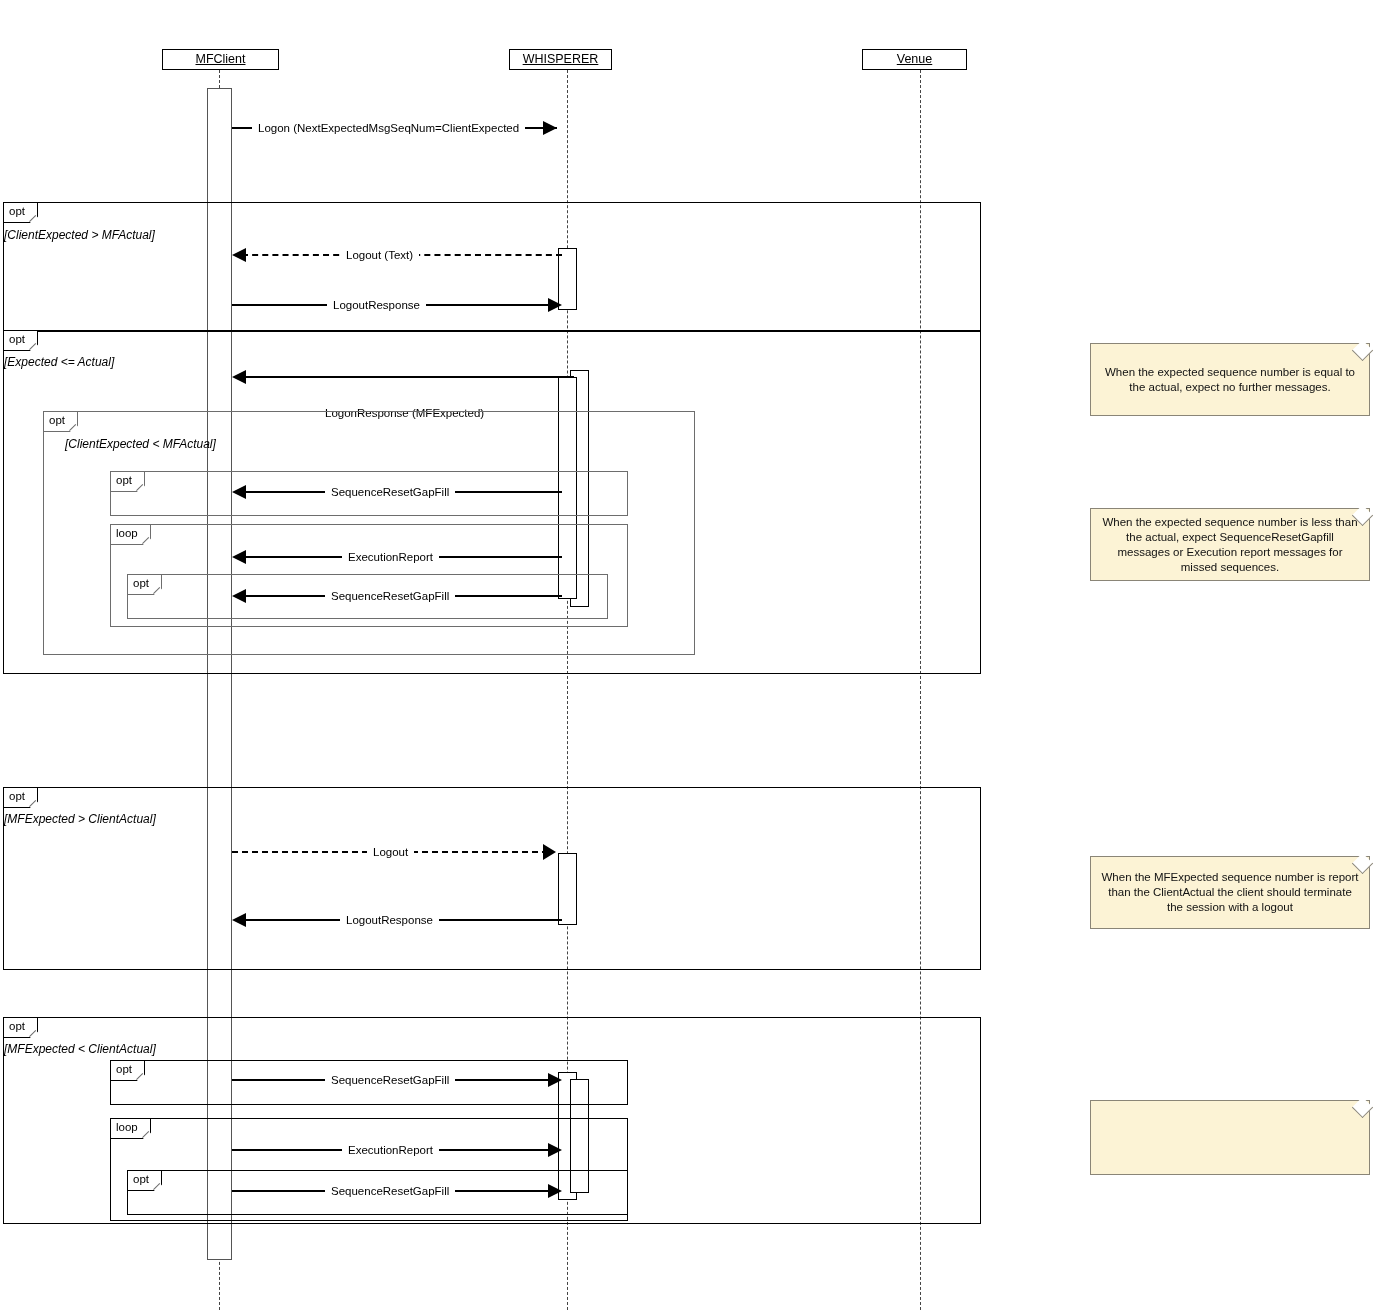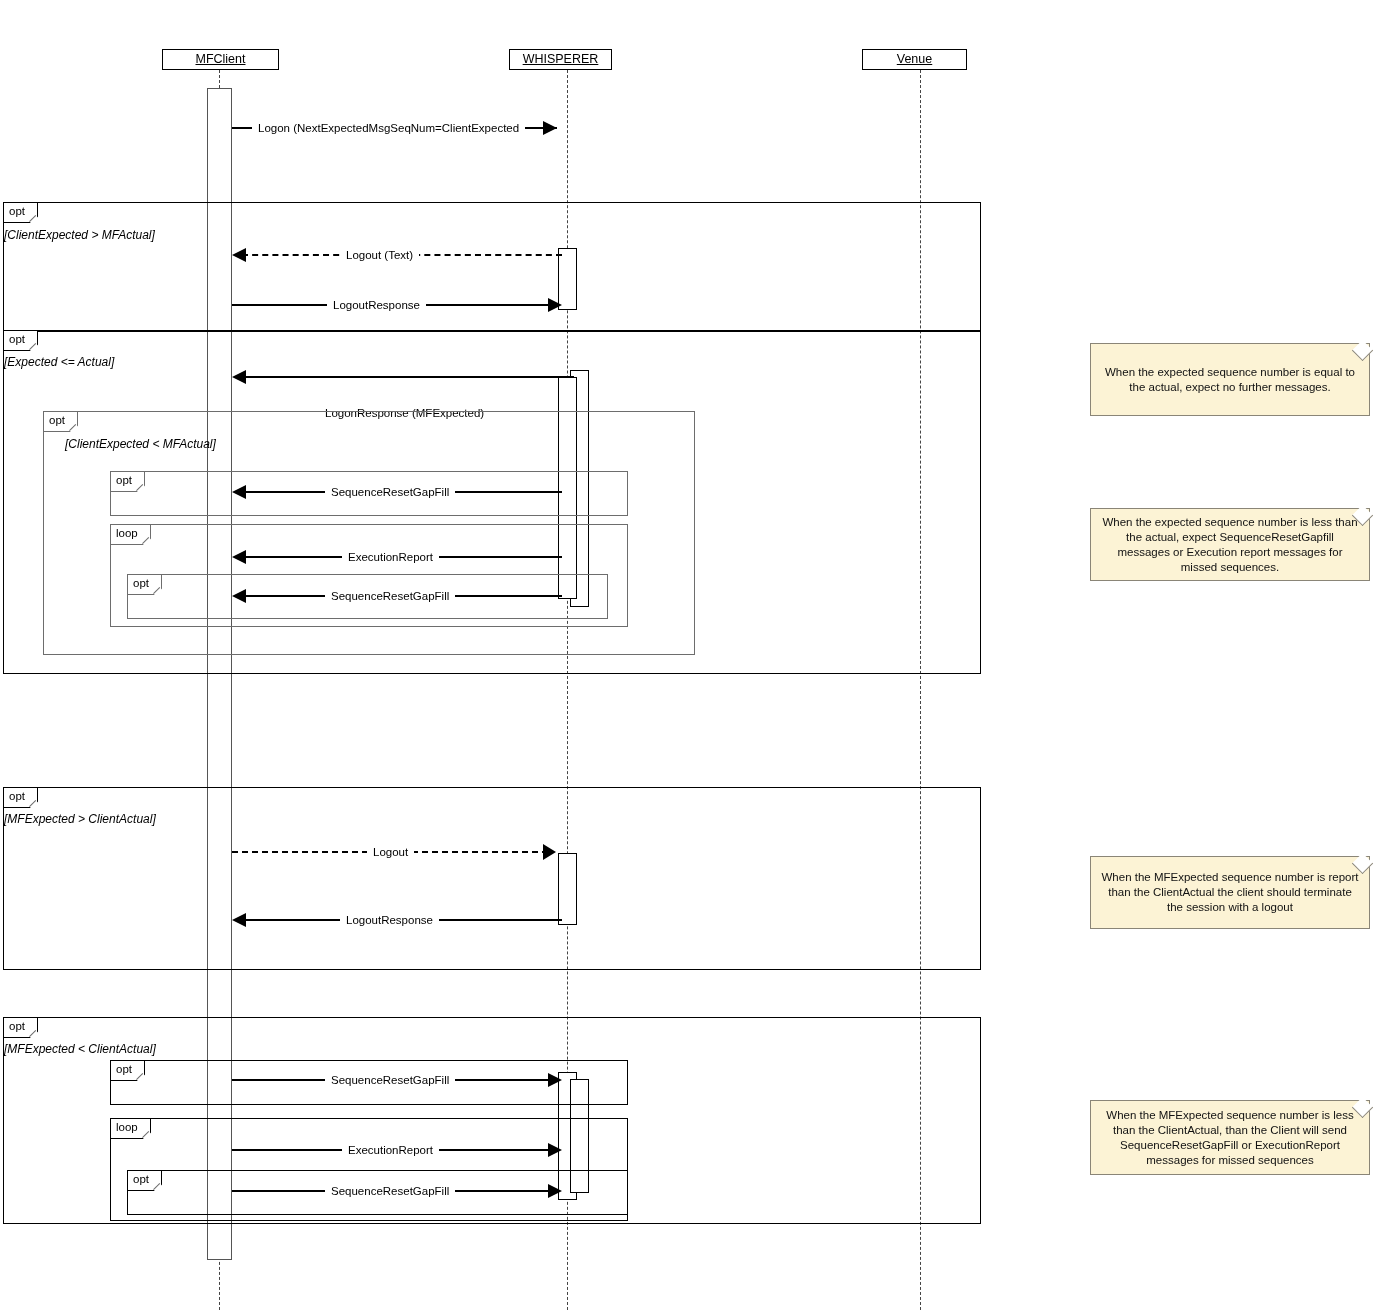--- a/index.html
+++ b/index.html
@@ -331,16 +331,15 @@
     <span class="note-text">When the expected sequence number is less than the actual, expect SequenceResetGapfill messages or Execution report messages for missed sequences.</span>
   </div>
 
   <div class="note" style="left:1090px; top:856px; width:280px; height:73px;">
     <div class="fold"></div>
     <span class="note-text">When the MFExpected sequence number is report than the ClientActual the client should terminate the session with a logout</span>
   </div>
 
   <div class="note" style="left:1090px; top:1100px; width:280px; height:75px;">
     <div class="fold"></div>
-    <span class="note-text">When the MFExpected sequence number is less than the ClientActual, than the Client will send SequenceResetGapFill or ExecutionReport messages for missed sequences</span>
   </div>
 
 </div>
 
 </body></html>

